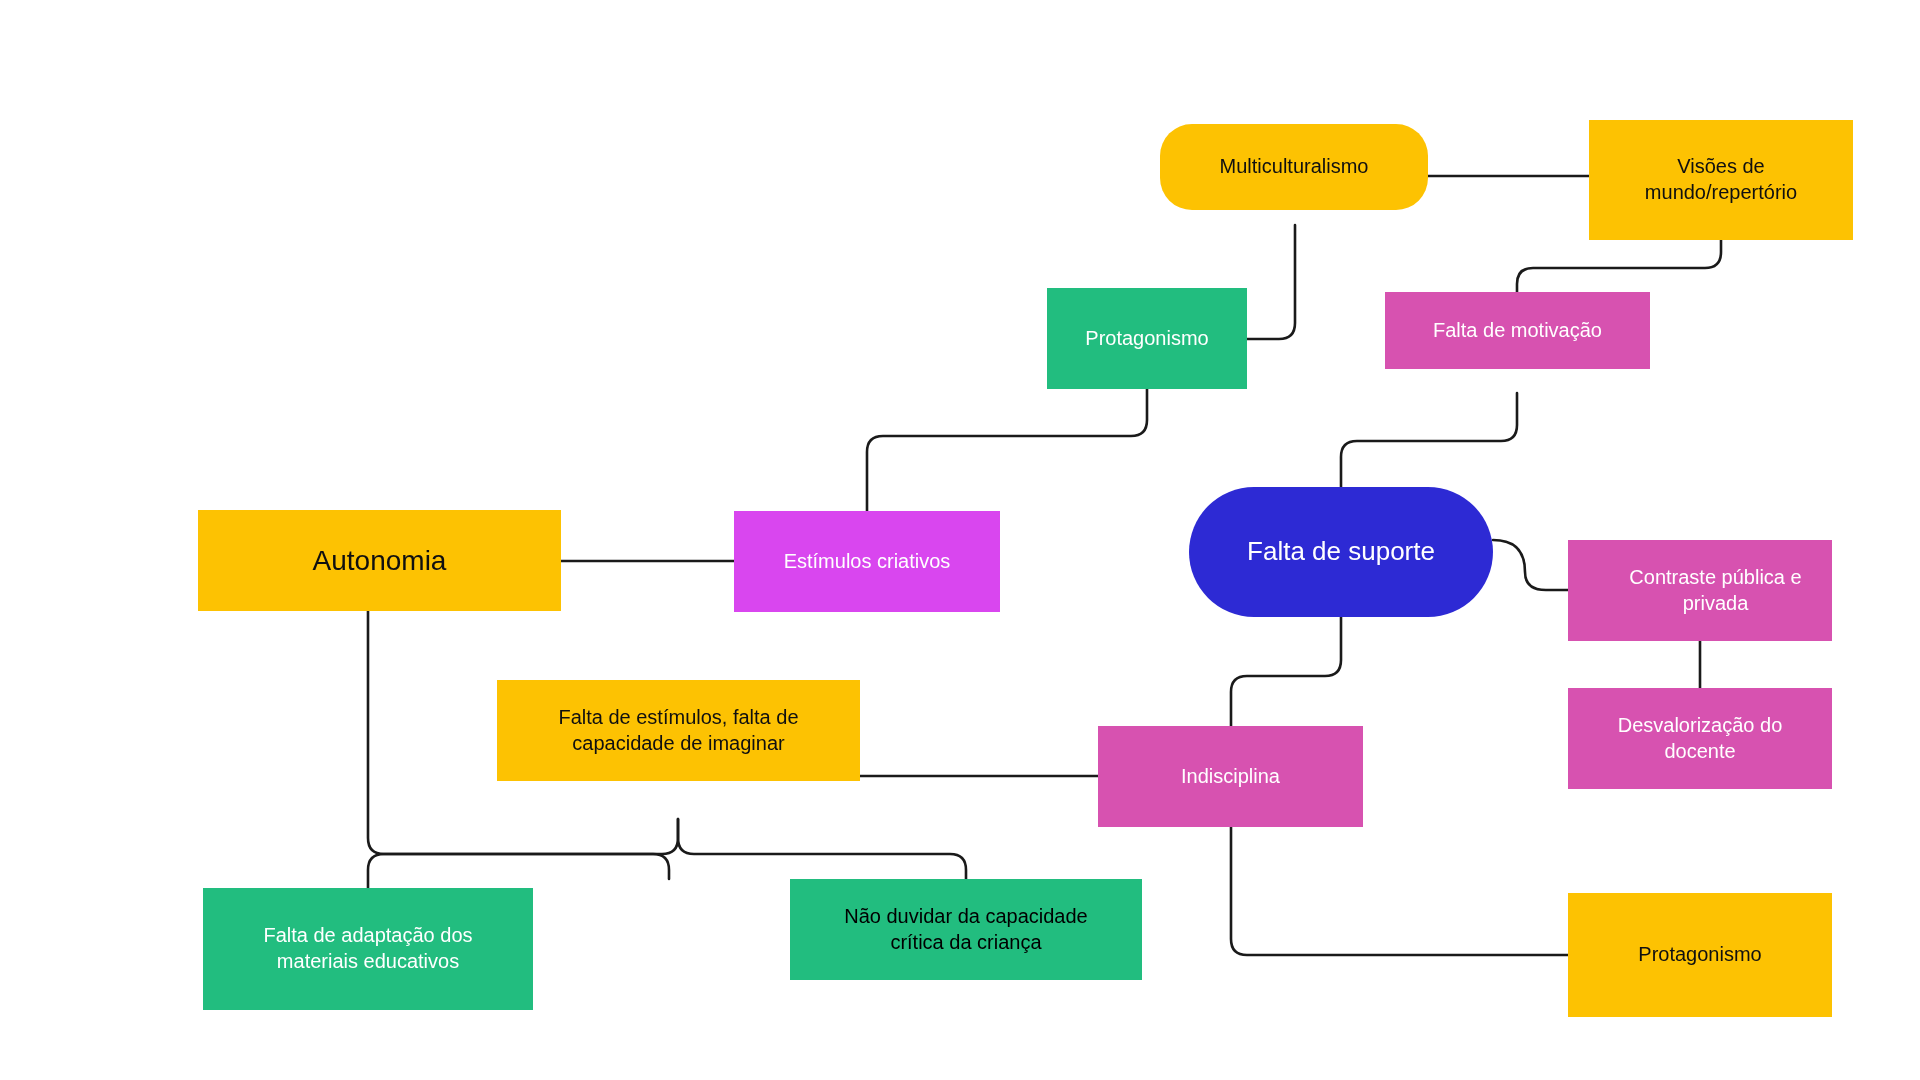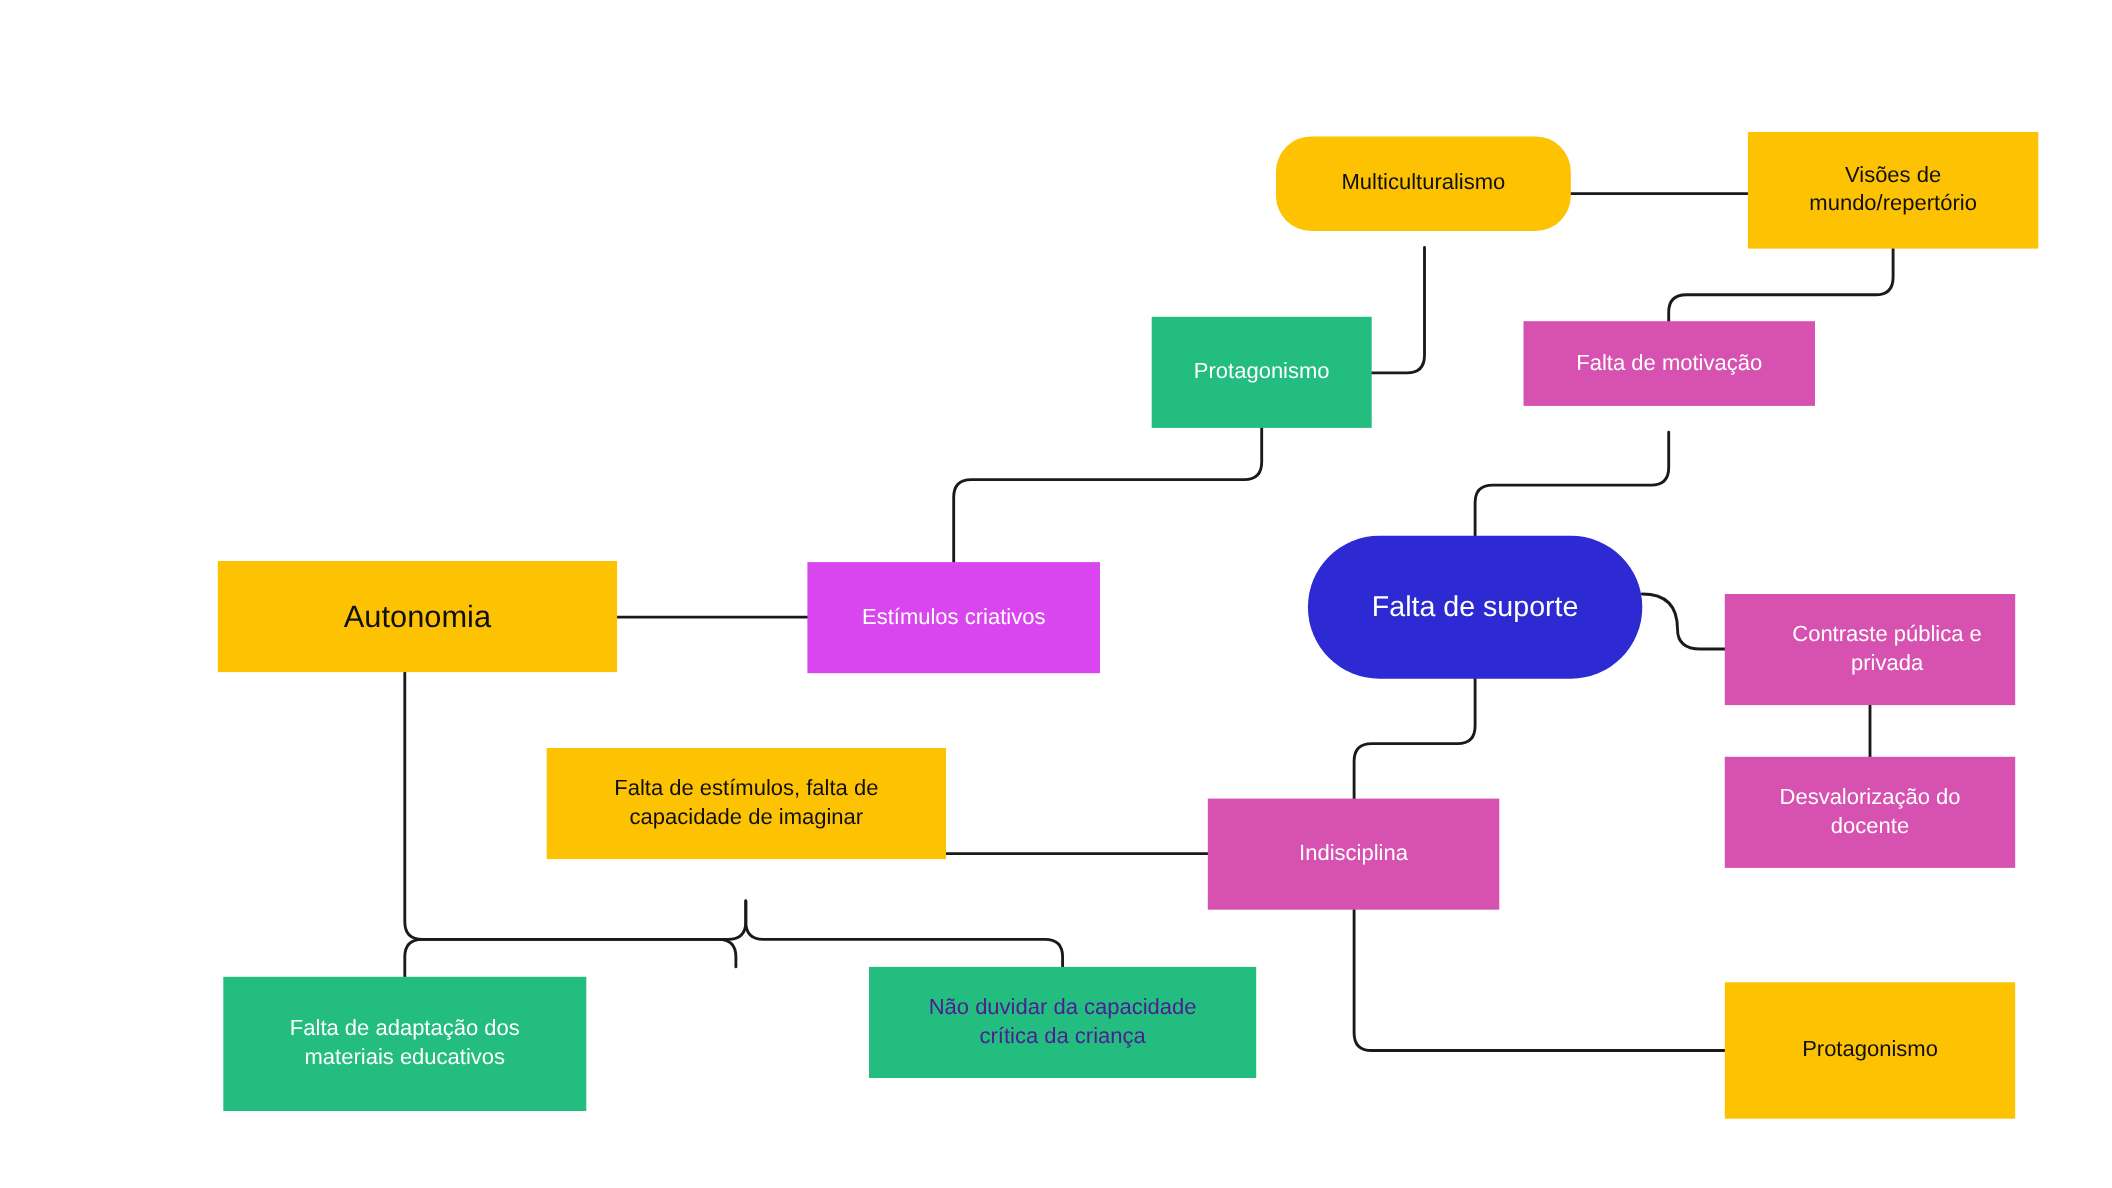--- a/index.html
+++ b/index.html
@@ -61,33 +61,33 @@
       <path d="M 1493 540 Q 1525 540 1525 572 Q 1525 590 1546 590 L 1568 590" fill="none" stroke="#1a1a1a" stroke-width="2.6" stroke-linecap="round"></path>
       <path d="M 1700 641 L 1700 688" fill="none" stroke="#1a1a1a" stroke-width="2.6" stroke-linecap="round"></path>
       <path d="M 1341 617 L 1341 660 Q 1341 676 1325 676 L 1247 676 Q 1231 676 1231 692 L 1231 726" fill="none" stroke="#1a1a1a" stroke-width="2.6" stroke-linecap="round"></path>
       <path d="M 860 776 L 1098 776" fill="none" stroke="#1a1a1a" stroke-width="2.6" stroke-linecap="round"></path>
       <path d="M 678 819 L 678 838 Q 678 854 662 854 L 384 854 Q 368 854 368 870 L 368 888" fill="none" stroke="#1a1a1a" stroke-width="2.6" stroke-linecap="round"></path>
       <path d="M 678 819 L 678 838 Q 678 854 694 854 L 950 854 Q 966 854 966 870 L 966 879" fill="none" stroke="#1a1a1a" stroke-width="2.6" stroke-linecap="round"></path>
       <path d="M 1231 827 L 1231 939 Q 1231 955 1247 955 L 1568 955" fill="none" stroke="#1a1a1a" stroke-width="2.6" stroke-linecap="round"></path>
     </svg>
   <div id="nodes">
       <div class="node shape-rect" style="left: 1160px; top: 124px; width: 268px; height: 86px; background: rgb(253, 194, 2); color: rgb(16, 16, 16); font-size: 20px; border-radius: 32px;"><span class="node-label">Multiculturalismo</span></div>
-      <div class="node shape-rect" style="left: 1589px; top: 120px; width: 264px; height: 106px; background: rgb(253, 194, 2); color: rgb(16, 16, 16); font-size: 20px;"><span class="node-label">Visões de
+      <div class="node shape-rect" style="left: 1589px; top: 120px; width: 264px; height: 120px; background: rgb(253, 194, 2); color: rgb(16, 16, 16); font-size: 20px;"><span class="node-label">Visões de
 mundo/repertório</span></div>
       <div class="node shape-rect" style="left: 1047px; top: 288px; width: 200px; height: 101px; background: rgb(34, 189, 127); color: rgb(255, 255, 255); font-size: 20px;"><span class="node-label">Protagonismo</span></div>
       <div class="node shape-rect" style="left: 1385px; top: 292px; width: 265px; height: 77px; background: rgb(215, 82, 176); color: rgb(255, 255, 255); font-size: 20px;"><span class="node-label">Falta de motivação</span></div>
       <div class="node shape-rect" style="left: 198px; top: 510px; width: 363px; height: 101px; background: rgb(253, 194, 2); color: rgb(16, 16, 16); font-size: 28px;"><span class="node-label">Autonomia</span></div>
       <div class="node shape-rect" style="left: 734px; top: 511px; width: 266px; height: 101px; background: #d946ef; color: rgb(255, 255, 255); font-size: 20px;"><span class="node-label">Estímulos criativos</span></div>
       <div class="node shape-pill" style="left: 1189px; top: 487px; width: 304px; height: 130px; background: rgb(45, 42, 212); color: rgb(255, 255, 255); font-size: 26px;"><span class="node-label">Falta de suporte</span></div>
       <div class="node shape-rect" style="left: 1568px; top: 540px; width: 264px; height: 101px; background: rgb(215, 82, 176); color: rgb(255, 255, 255); font-size: 20px; padding-left: 41px;"><span class="node-label">Contraste pública e
 privada</span></div>
       <div class="node shape-rect" style="left: 1568px; top: 688px; width: 264px; height: 101px; background: rgb(215, 82, 176); color: rgb(255, 255, 255); font-size: 20px;"><span class="node-label">Desvalorização do
 docente</span></div>
       <div class="node shape-rect" style="left: 497px; top: 680px; width: 363px; height: 101px; background: rgb(253, 194, 2); color: rgb(16, 16, 16); font-size: 20px;"><span class="node-label">Falta de estímulos, falta de
 capacidade de imaginar</span></div>
       <div class="node shape-rect" style="left: 1098px; top: 726px; width: 265px; height: 101px; background: rgb(215, 82, 176); color: rgb(255, 255, 255); font-size: 20px;"><span class="node-label">Indisciplina</span></div>
       <div class="node shape-rect" style="left: 203px; top: 888px; width: 330px; height: 122px; background: rgb(34, 189, 127); color: rgb(255, 255, 255); font-size: 20px; text-align: center;"><span class="node-label">Falta de adaptação dos
 materiais educativos</span></div>
-      <div class="node shape-rect" style="left: 790px; top: 879px; width: 352px; height: 101px; background: rgb(34, 189, 127); color: #4c1d95; font-size: 20px;"><span class="node-label">Não duvidar da capacidade
+      <div class="node shape-rect" style="left: 790px; top: 879px; width: 352px; height: 101px; background: rgb(34, 189, 127); color: #000000; font-size: 20px;"><span class="node-label">Não duvidar da capacidade
 crítica da criança</span></div>
       <div class="node shape-rect" style="left: 1568px; top: 893px; width: 264px; height: 124px; background: rgb(253, 194, 2); color: rgb(16, 16, 16); font-size: 20px;"><span class="node-label">Protagonismo</span></div>
     </div>
 </div>
 
 </body></html>

